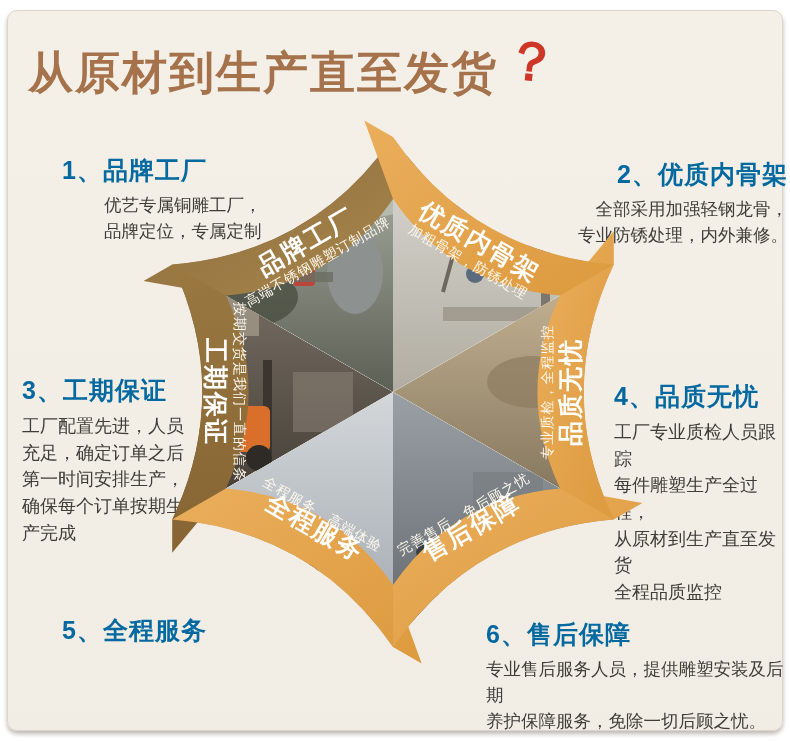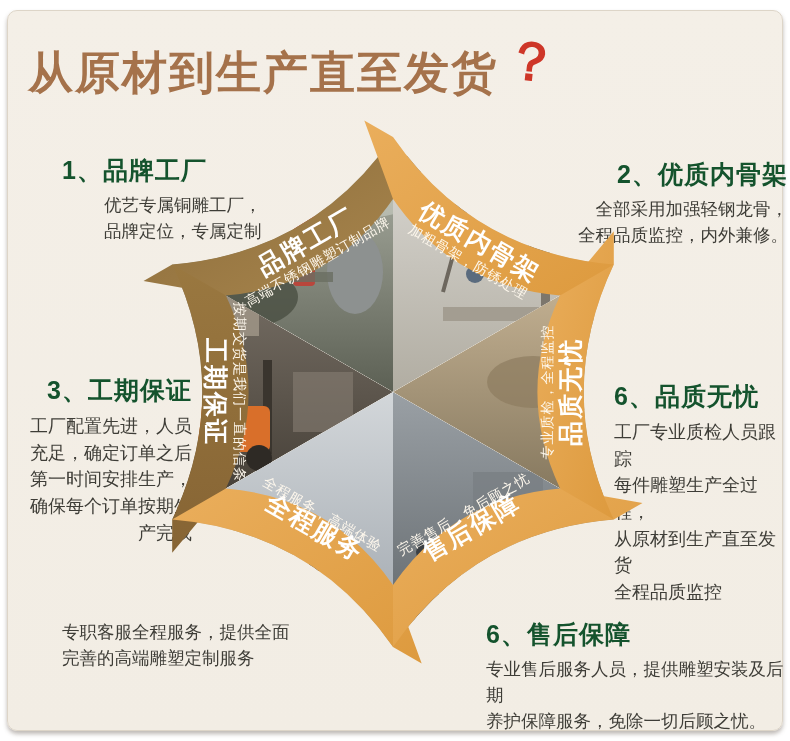--- a/index.html
+++ b/index.html
@@ -7,21 +7,21 @@
   .stage{position:relative;width:790px;height:741px;background:#ffffff;overflow:hidden;}
   .card{position:absolute;left:7px;top:10px;width:774px;height:719px;
         background:linear-gradient(#f4efe7,#f2ede4);
         border:1px solid #ddd5c8;border-radius:10px;
         box-shadow:0 3px 4px rgba(110,100,90,.45);}
   .title{position:absolute;left:28px;top:34px;font-size:45px;font-weight:800;
          color:#a5724b;letter-spacing:2px;white-space:nowrap;}
   .qmark{display:inline-block;color:#ce3628;font-size:54px;font-weight:800;
          margin-left:6px;transform:translateY(-8px) rotate(6deg);}
   .feature{position:absolute;}
-  .feature-heading{font-size:25px;font-weight:bold;color:#14532d;letter-spacing:1px;white-space:nowrap;}
+  .feature-heading{font-size:25px;font-weight:bold;color:#0369a1;letter-spacing:1px;white-space:nowrap;}
   .feature-desc{font-size:17.5px;font-weight:400;color:#3e3d37;line-height:1.48;
                 white-space:pre-line;margin-top:6px;}
   .feature-desc.indent{margin-left:42px;}
   .feature-desc.big{font-size:18px;}
   .hexwrap{position:absolute;left:133px;top:110px;width:520px;height:566px;}
   .band-big{font-size:25px;font-weight:bold;fill:#ffffff;letter-spacing:2px;}
   .band-small{font-size:14px;fill:#fdf7ec;letter-spacing:1px;}
   text{font-family:"Liberation Sans", sans-serif;}
 </style>
 </head>
@@ -34,43 +34,42 @@
 
   <div class="feature" style="left:62px;top:154px;width:280px;">
     <div class="feature-heading">1、品牌工厂</div>
     <div class="feature-desc indent">优艺专属铜雕工厂，
 品牌定位，专属定制</div>
   </div>
 
   <div class="feature" style="left:518px;top:158px;width:270px;text-align:right;">
     <div class="feature-heading">2、优质内骨架</div>
     <div class="feature-desc indent">全部采用加强轻钢龙骨，
-全程品质监控，内外兼修。</div>
-  </div>
-
-  <div class="feature" style="left:22px;top:374px;width:170px;text-align:right;">
+专业防锈处理，内外兼修。</div>
+  </div>
+
+  <div class="feature" style="left:22px;top:374px;width:170px;">
     <div class="feature-heading">3、工期保证</div>
     <div class="feature-desc big">工厂配置先进，人员
 充足，确定订单之后
 第一时间安排生产，
 确保每个订单按期生
 产完成</div>
   </div>
 
   <div class="feature" style="left:614px;top:380px;width:176px;">
-    <div class="feature-heading">6、品质无忧</div>
+    <div class="feature-heading">4、品质无忧</div>
     <div class="feature-desc big">工厂专业质检人员跟踪
 每件雕塑生产全过程，
 从原材到生产直至发货
 全程品质监控</div>
   </div>
 
   <div class="feature" style="left:62px;top:614px;width:310px;">
-    <div class="feature-desc">专职客服全程服务，提供全面
-完善的高端雕塑定制服务</div>
+    <div class="feature-heading">5、全程服务</div>
   </div>
 
   <div class="feature" style="left:486px;top:618px;width:310px;">
     <div class="feature-heading">6、售后保障</div>
     <div class="feature-desc">专业售后服务人员，提供雕塑安装及后期
 养护保障服务，免除一切后顾之忧。</div>
   </div>
 
   <div class="hexwrap">
   <svg width="520" height="566" viewBox="-10 -12 520 566" xmlns="http://www.w3.org/2000/svg">

